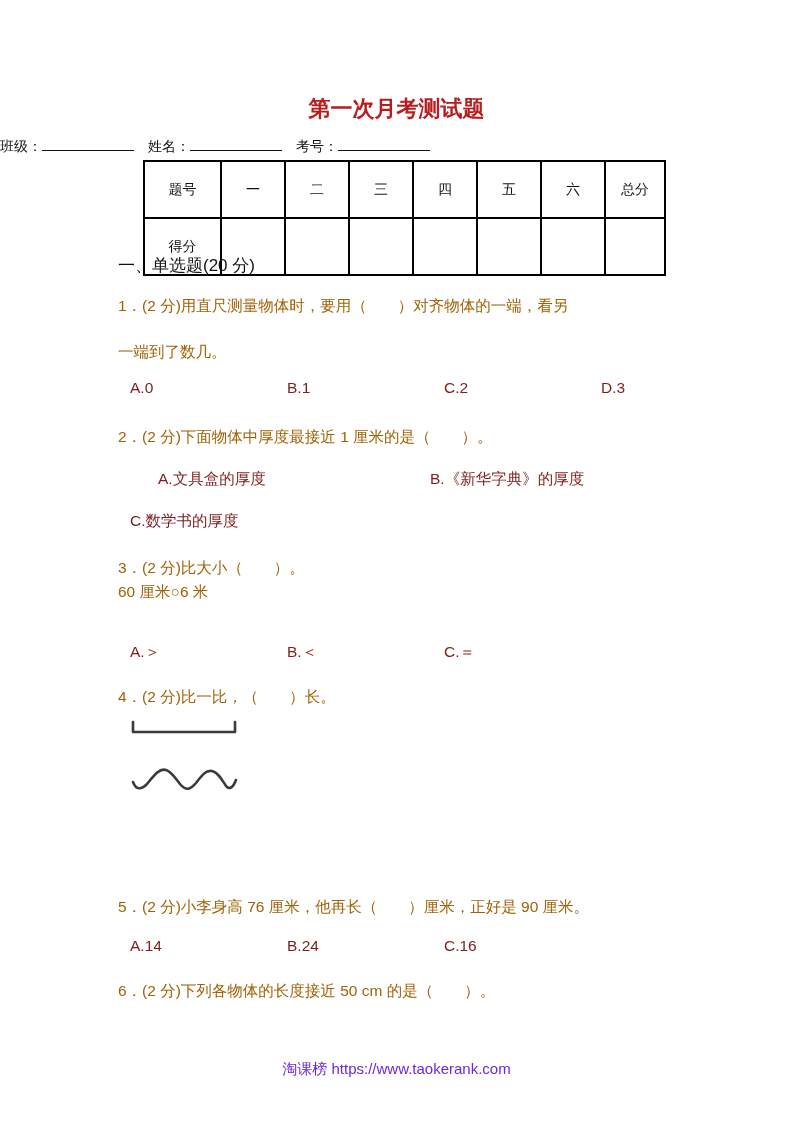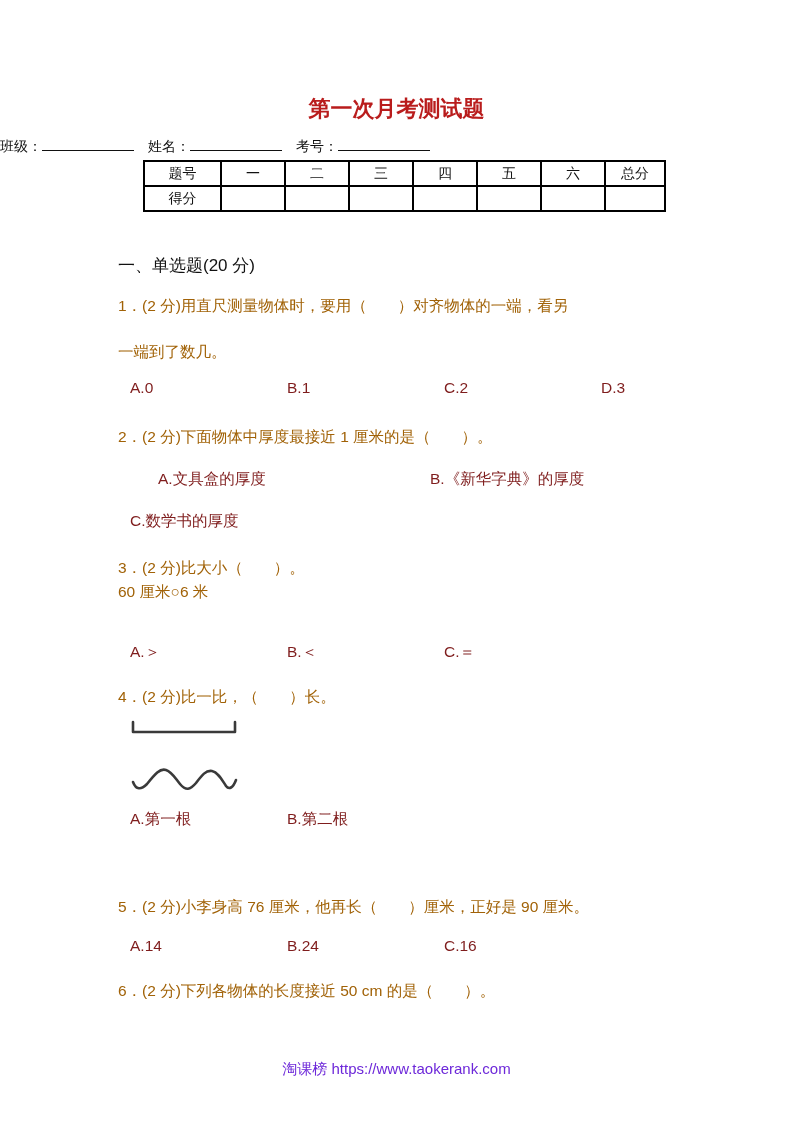--- a/index.html
+++ b/index.html
@@ -43,21 +43,21 @@
     left:143px; top:160px;
     border-collapse:collapse;
     font-family:"Liberation Serif", serif;
     font-size:14px;
     color:#111;
   }
   table.score td {
     border:2px solid #000;
     text-align:center;
     height:23px;
-    padding:0 2px;
+    padding:16px 2px;
   }
   td.c-label { width:71px; }
   td.c-num   { width:58px; }
   td.c-total { width:54px; }
 
   .section-heading {
     left:118px; top:254px;
     font-size:17px;
     font-weight:normal;
     color:#111;
@@ -142,23 +142,20 @@
     <span class="opt">A.＞</span><span class="opt">B.＜</span><span class="opt">C.＝</span>
   </div>
 
   <div class="abs qtext" style="top:687px">4．(2 分)比一比，（　　）长。</div>
   <div class="abs drawing">
     <svg width="112" height="84" viewBox="0 0 112 84">
       <path d="M5,6 L5,16 L107,16 L107,6" fill="none" stroke="#3a3a3a" stroke-width="2.6" stroke-linecap="round" stroke-linejoin="round"></path>
       <path d="M5,66 C8,74 13,74 19,68 C27,58 32,52 38,54 C44,56 47,62 52,68 C58,75 62,74 68,67 C74,59 78,54 84,55 C90,56 94,64 98,70 C101,74 105,72 108,64" fill="none" stroke="#3a3a3a" stroke-width="2.6" stroke-linecap="round"></path>
     </svg>
   </div>
-  <div class="abs opts" style="top:809px">
-    <span class="opt">A.第一根</span><span class="opt">B.第二根</span>
-  </div>
 
   <div class="abs qtext" style="top:897px">5．(2 分)小李身高 76 厘米，他再长（　　）厘米，正好是 90 厘米。</div>
   <div class="abs opts" style="top:937px">
     <span class="opt">A.14</span><span class="opt">B.24</span><span class="opt">C.16</span>
   </div>
 
   <div class="abs qtext" style="top:981px">6．(2 分)下列各物体的长度接近 50 cm 的是（　　）。</div>
 
   <div class="abs footer">淘课榜 https://www.taokerank.com</div>
 

